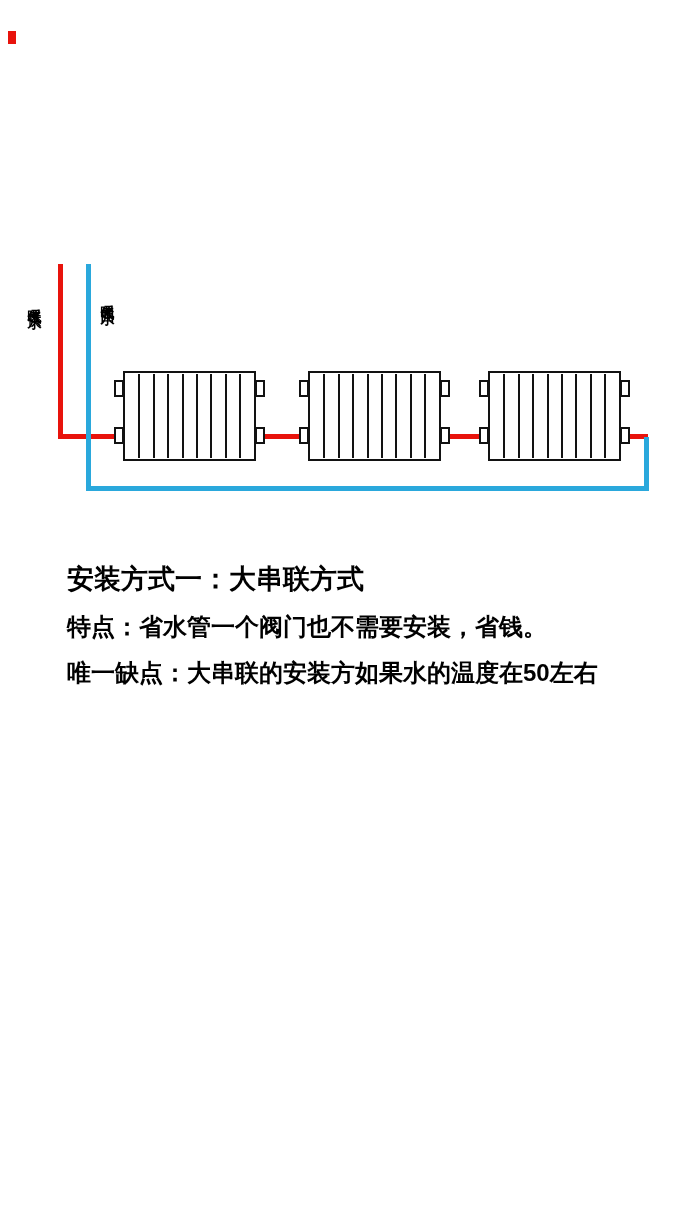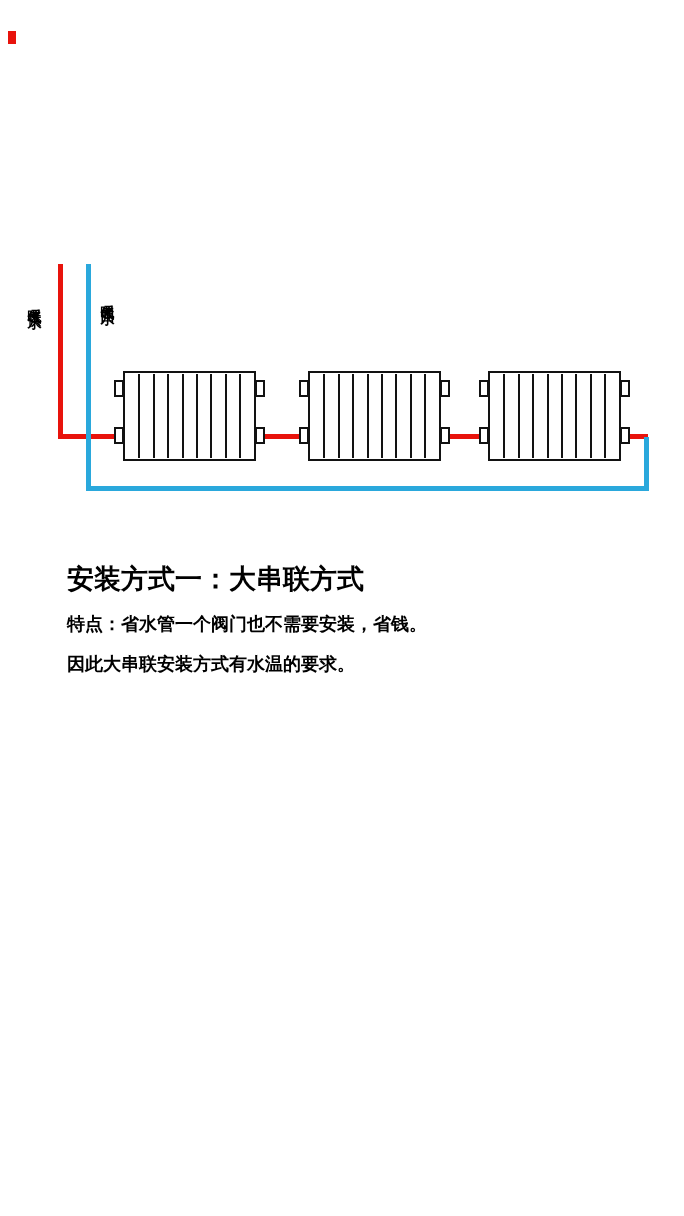--- a/index.html
+++ b/index.html
@@ -67,21 +67,21 @@
   
   .textblock{
     position:absolute;
     left:67px;top:566px;
     width:580px;
     color:#000;
     font-weight:bold;
     z-index:4;
   }
   .text-title{font-size:27px;line-height:1;margin-bottom:22px;}
-  .text-line{font-size:18px;line-height:1;margin-bottom:22px;}
+  .text-line{font-size:24px;line-height:1;margin-bottom:22px;}
 </style>
 </head>
 <body>
 
 <div class="canvas">
 
   <div class="corner-mark" style="background: rgb(232, 19, 12);"></div>
 
   <div>
 
@@ -117,16 +117,16 @@
       <div class="stub stub-lm"></div>
       <div class="stub stub-rt"></div>
       <div class="stub stub-rm"></div>
     </div>
 
   </div>
 
   <div class="textblock">
     <div class="text-title">安装方式一：大串联方式</div>
     <div class="text-line">特点：省水管一个阀门也不需要安装，省钱。</div>
-    <div class="text-line">因此大串联安装方式有水温的要求。</div>
+    <div class="text-line">唯一缺点：大串联的安装方如果水的温度在50左右</div>
   </div>
 
 </div>
 
 </body></html>

